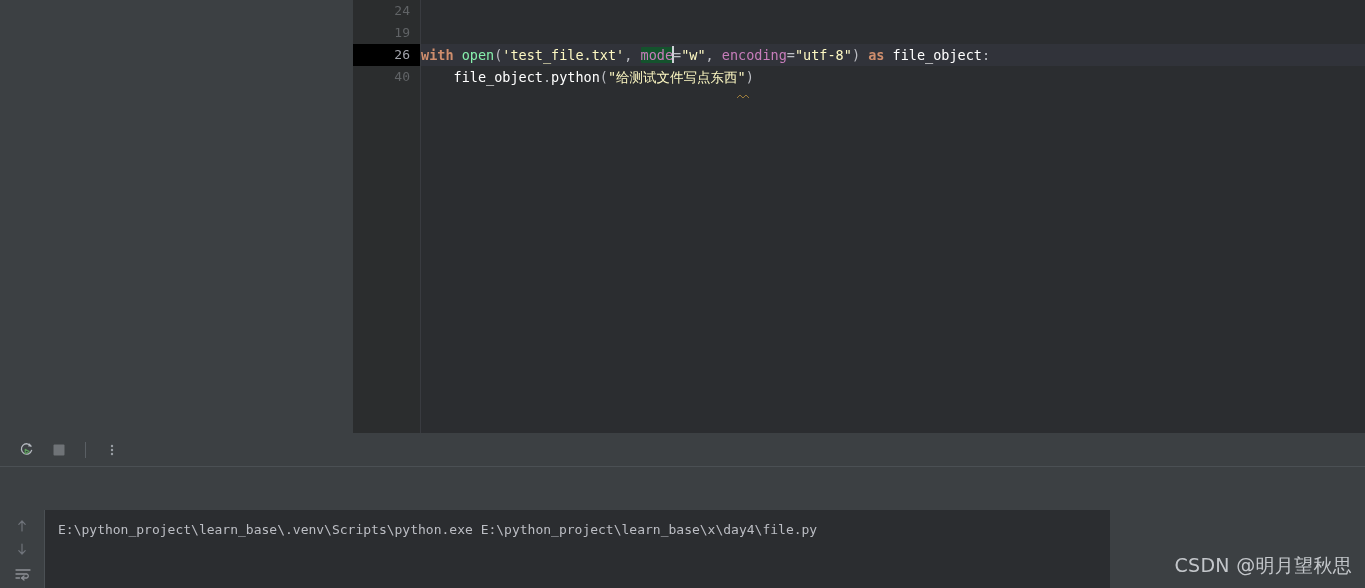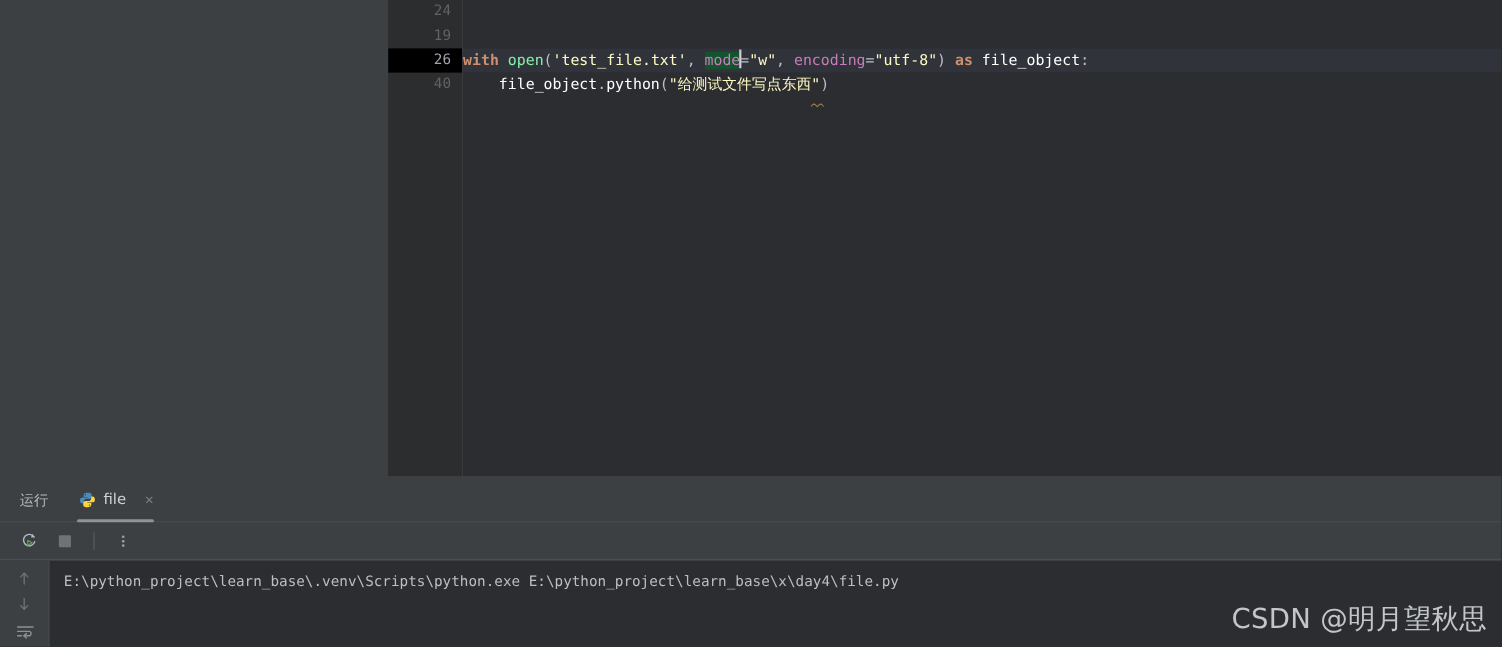--- a/index.html
+++ b/index.html
@@ -198,21 +198,21 @@
   .tb-sep {
     width: 1px; height: 16px;
     background: #5a5f64;
     margin: 0 3px;
   }
 
   
   .console {
     position: absolute;
     left: 0; top: 77px;
-    width: 1365px; height: 78px;
+    width: 1110px; height: 78px;
     background: #2b2d30;
   }
 
   .console-gutter {
     position: absolute;
     left: 0; top: 0;
     width: 44px; height: 78px;
     background: #3c4043;
   }
   .console-gutter-sep {
@@ -248,21 +248,21 @@
     background: #2e436e;
     border-radius: 2px;
     padding: 0 1px;
     color: #bcbec4;
   }
 
   
   .watermark {
     position: absolute;
     right: 13px; bottom: 9px;
-    font-size: 25px;
+    font-size: 19px;
     color: #cfd2d6;
     font-family: "DejaVu Sans", sans-serif;
     letter-spacing: 0.3px;
     opacity: 0.92;
   }
 </style>
 </head>
 <body>
 
 <div id="app">
@@ -307,35 +307,20 @@
 
       <div class="code-line"><span>    </span><span class="tok-ident">file_object</span><span class="tok-punct">.</span><span class="tok-ident">python</span><span class="tok-punct">(</span><span class="tok-str">"给测试文件写点东西"</span><span class="tok-punct">)</span><span class="squiggle"><svg width="12" height="4" viewBox="0 0 12 4">
               <path d="M0 3 L3 0 L6 3 L9 0 L12 3" stroke="#9a7b3c" stroke-width="1" fill="none"></path>
             </svg></span></div>
 
     </div>
   </div>
 
   <div class="run-panel">
 
-    <div class="run-header">
-      <span class="run-title">运行</span>
-
-      <div class="run-tab">
-        <span>
-          <svg class="py-icon" viewBox="0 0 16 16">
-            <path d="M7.9 1C5.6 1 4.3 1.7 4.3 3.3v1.9h3.8v0.5H3.2C1.6 5.7 0.8 6.7 0.8 8.5c0 1.8 0.8 2.8 2.4 2.8h1.2V9.5c0-1.5 1.3-2.6 2.9-2.6h2.6c1.3 0 2.2-0.9 2.2-2.1V3.3C12.1 1.8 10.9 1 9.4 1H7.9z M6.1 2.3c0.4 0 0.7 0.3 0.7 0.7 0 0.4-0.3 0.7-0.7 0.7-0.4 0-0.7-0.3-0.7-0.7 0-0.4 0.3-0.7 0.7-0.7z" fill="#4b8bbe"></path>
-            <path d="M8.1 15c2.3 0 3.6-0.7 3.6-2.3v-1.9H7.9v-0.5h4.9c1.6 0 2.4-1 2.4-2.8 0-1.8-0.8-2.8-2.4-2.8h-1.2v1.8c0 1.5-1.3 2.6-2.9 2.6H6.1c-1.3 0-2.2 0.9-2.2 2.1v1.5C3.9 14.2 5.1 15 6.6 15H8.1z M9.9 13.7c-0.4 0-0.7-0.3-0.7-0.7 0-0.4 0.3-0.7 0.7-0.7 0.4 0 0.7 0.3 0.7 0.7 0 0.4-0.3 0.7-0.7 0.7z" fill="#ffd43b"></path>
-          </svg>
-        </span>
-        <span class="tab-label">file</span>
-        <span class="tab-close">×</span>
-      </div>
-      <div class="tab-underline"></div>
-    </div>
 
     <div class="run-toolbar">
       <span class="tb-btn">
         <svg width="17" height="17" viewBox="0 0 17 17">
           <path d="M13 5.2 A5.2 5.2 0 1 0 13.6 9.4" stroke="#b4b8bf" stroke-width="1.3" fill="none" stroke-linecap="round"></path>
           <path d="M11.3 2.2 L13.6 5.3 L10.2 5.6 Z" fill="#b4b8bf"></path>
           <path d="M7.2 8.2 L11.2 10.5 L7.2 12.8 Z" fill="none" stroke="#5c9e5c" stroke-width="1.1" stroke-linejoin="round"></path>
         </svg>
       </span>
       <span class="tb-btn">

